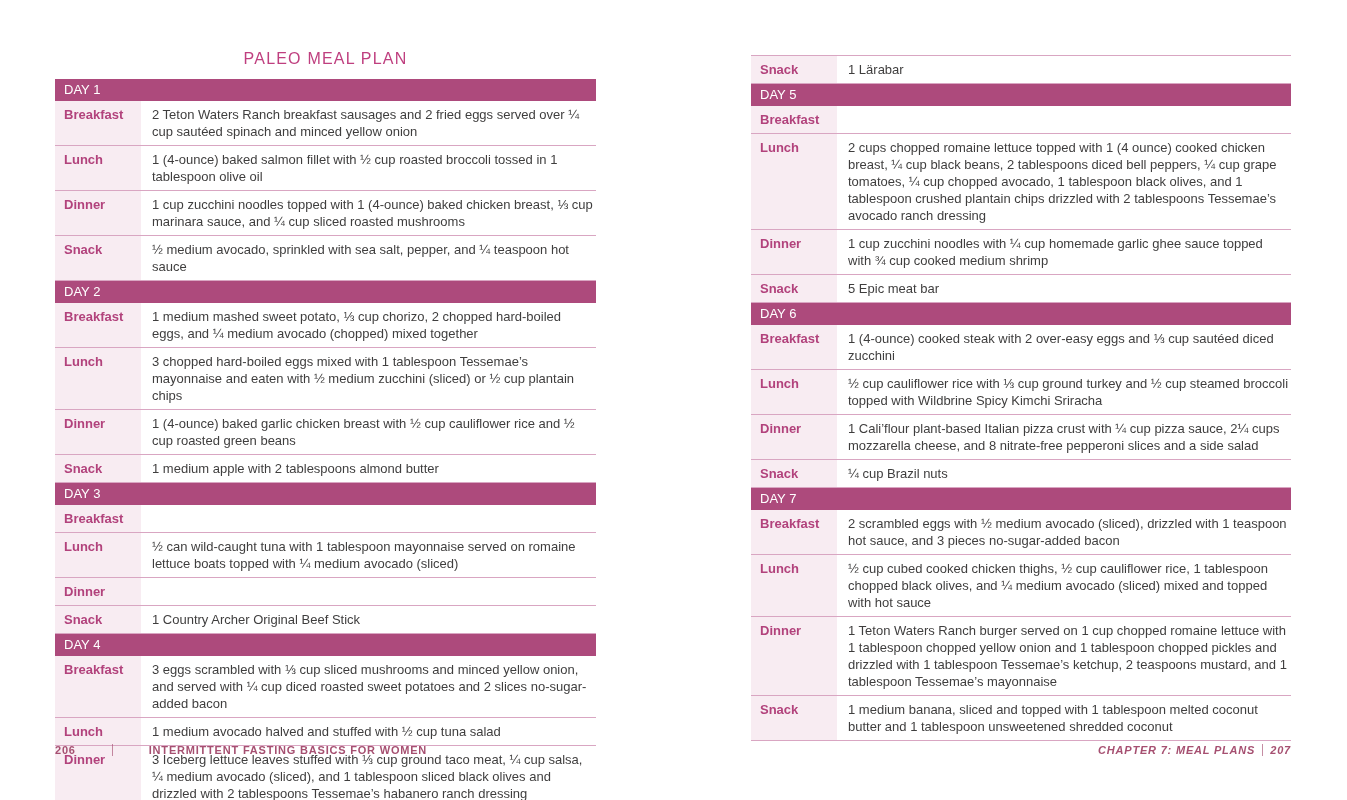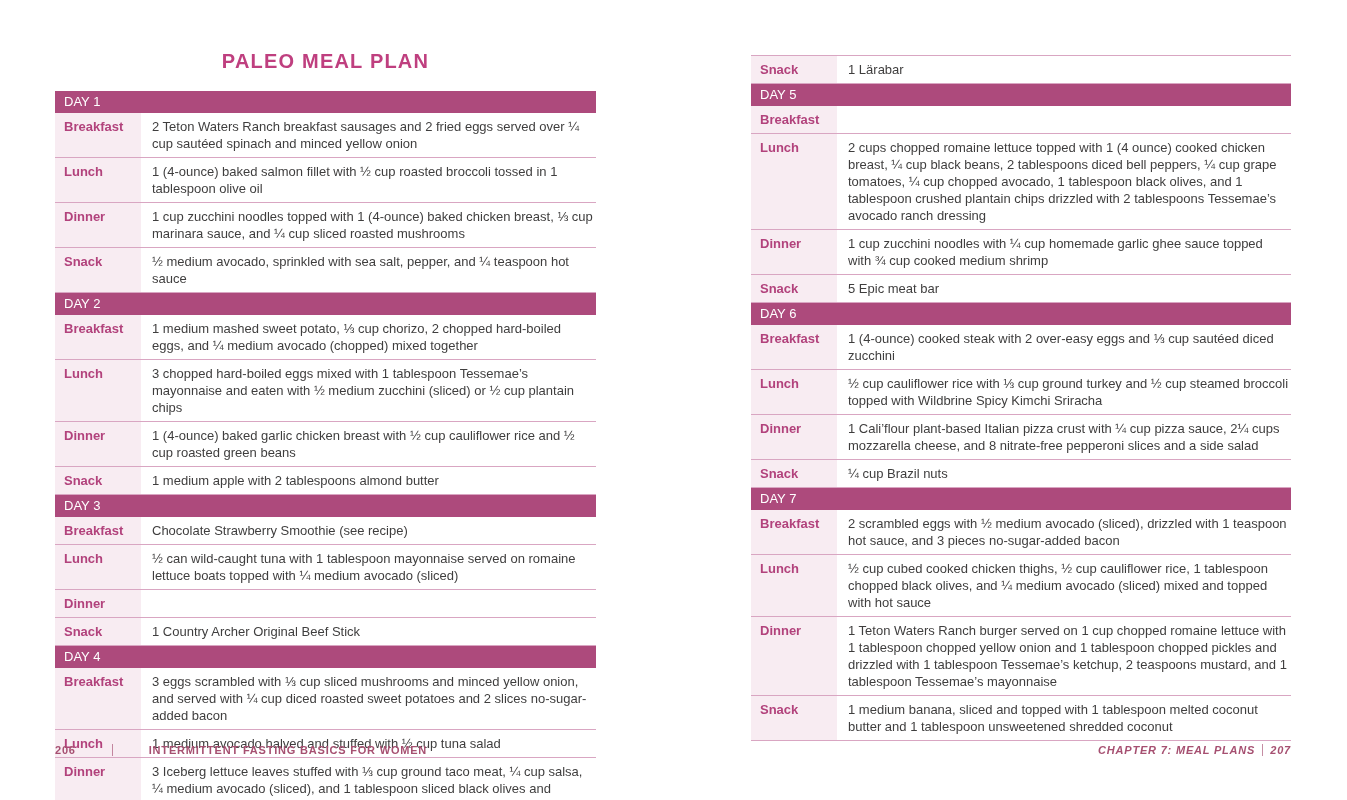--- a/index.html
+++ b/index.html
@@ -19,24 +19,24 @@
     font-family:"Liberation Sans","DejaVu Sans",sans-serif;
     color:var(--body-text);
     overflow:hidden;
   }
   .page{position:absolute;}
   .page-left{left:55px;top:50px;width:541px;}
   .page-right{left:751px;top:55px;width:540px;}
   .plan-title{
     text-align:center;
     color:var(--title-color);
-    font-size:20px;
-    font-weight:bold;
+    font-size:16px;
+    font-weight:normal;
     letter-spacing:1.2px;
-    margin-bottom:18px;
+    margin-bottom:11px;
   }
   .meal-table{width:100%;}
   .day-bar{
     background:var(--day-header-bg);
     color:#ffffff;
     font-weight:normal;
     font-size:13px;
     padding:4px 9px 4px 9px;
     line-height:14px;
   }
@@ -119,21 +119,20 @@
         <div class="meal-label">Dinner</div>
         <div class="meal-text">1 (4-ounce) baked garlic chicken breast with ½ cup cauliflower rice and ½ cup roasted green beans</div>
       </div>
       <div class="meal-row">
         <div class="meal-label">Snack</div>
         <div class="meal-text">1 medium apple with 2 tablespoons almond butter</div>
       </div>
       <div class="day-bar">DAY 3</div>
       <div class="meal-row">
         <div class="meal-label">Breakfast</div>
-        <div class="meal-text">Chocolate Strawberry Smoothie (see recipe)</div>
       </div>
       <div class="meal-row">
         <div class="meal-label">Lunch</div>
         <div class="meal-text">½ can wild-caught tuna with 1 tablespoon mayonnaise served on romaine lettuce boats topped with ¼ medium avocado (sliced)</div>
       </div>
       <div class="meal-row">
         <div class="meal-label">Dinner</div>
       </div>
       <div class="meal-row">
         <div class="meal-label">Snack</div>

